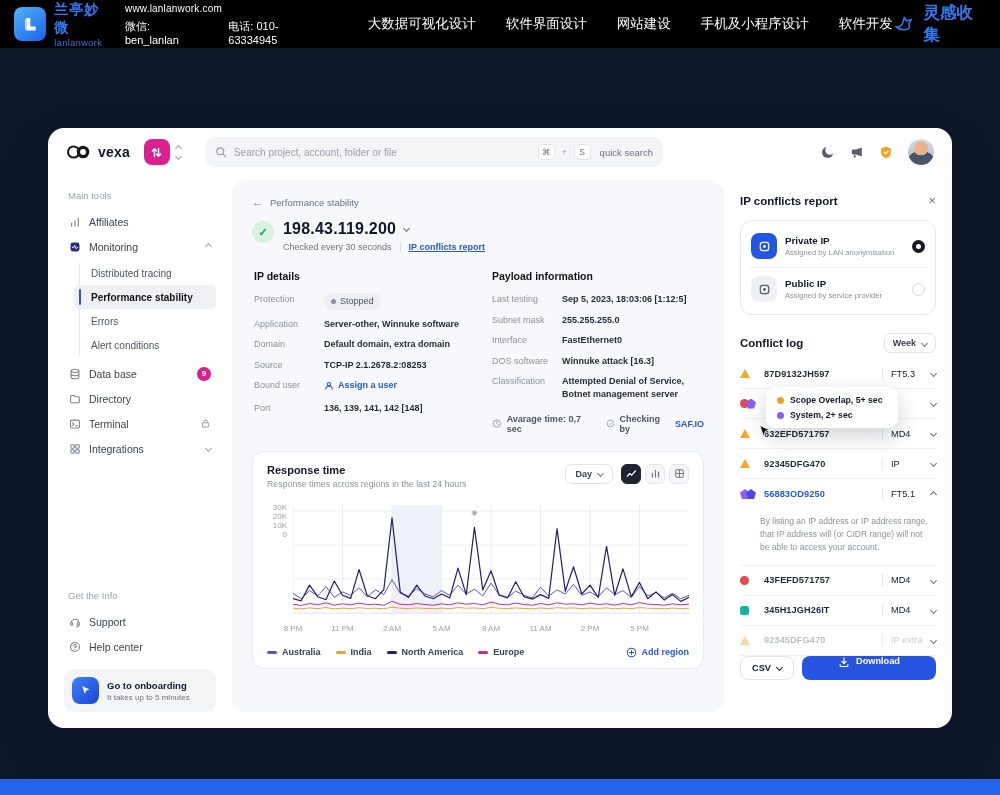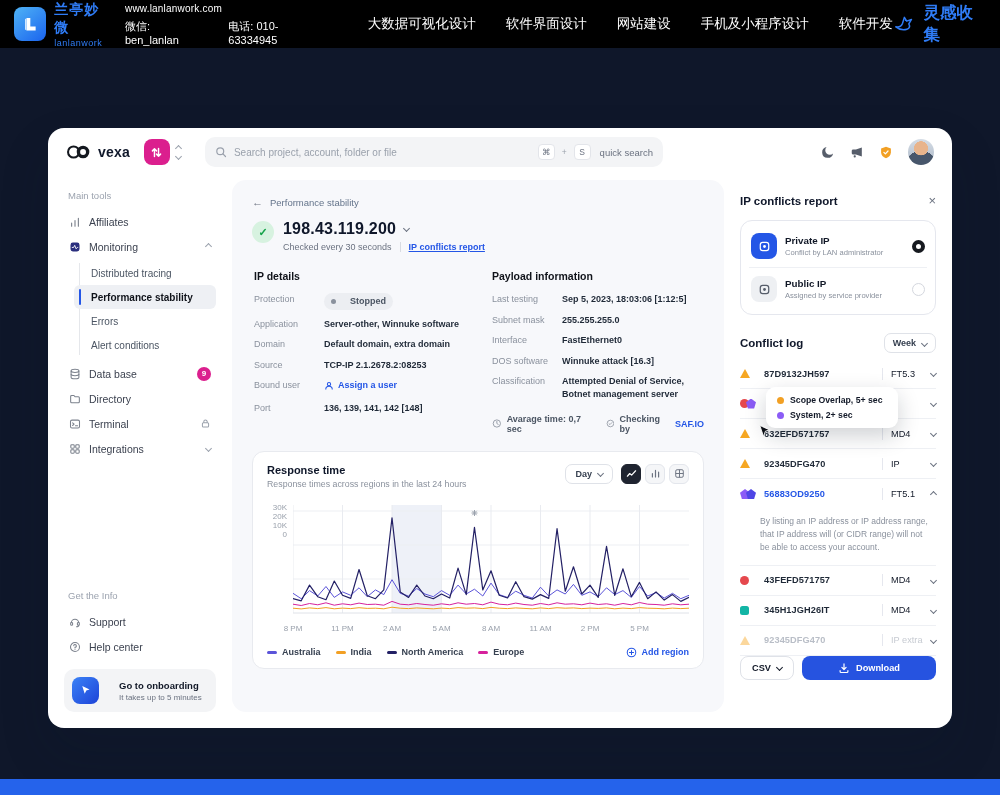--- a/index.html
+++ b/index.html
@@ -54,21 +54,21 @@
   .sitem{display:flex;align-items:center;gap:8px;height:25px;padding:0 5px;border-radius:6px;cursor:pointer;position:relative}
   .sitem .ric{margin-left:auto;color:#9aa1ac;display:flex}
   .si{width:12px;height:12px}
   .badge9{margin-left:auto;width:14px;height:14px;border-radius:50%;background:#db1f8e;color:#fff;font-size:8px;font-weight:700;display:flex;align-items:center;justify-content:center}
   .subtree{margin:2px 0 4px 10px;position:relative}
   .subtree:before{content:"";position:absolute;left:5px;top:2px;bottom:2px;width:1px;background:#e5e7eb}
   .subitem{position:relative;height:24px;display:flex;align-items:center;padding-left:17px;border-radius:6px;color:#4b5563;cursor:pointer;font-size:10px}
   .subitem.active{background:#eef0f4;color:#10131a;font-weight:700}
   .subitem.active:before{content:"";position:absolute;left:5px;top:4px;bottom:4px;width:2px;background:#2456e6;border-radius:2px}
   .sgrow{flex:1}
-  .onb{margin-top:10px;background:#f3f4f6;border-radius:10px;padding:8px;display:flex;gap:20px;align-items:center;cursor:pointer}
+  .onb{margin-top:10px;background:#f3f4f6;border-radius:10px;padding:8px;display:flex;gap:8px;align-items:center;cursor:pointer}
   .onbtile{width:27px;height:27px;border-radius:8px;background:linear-gradient(135deg,#3b82f6,#1d43d8);display:flex;align-items:center;justify-content:center;flex:0 0 27px}
   .onbt{font-size:9.5px;font-weight:700;color:#111827}
   .onbs{font-size:8px;color:#6b7280;margin-top:2px}
 
   
   .center{flex:1;background:#f7f8fb;border-radius:14px;padding:16px 20px;overflow:hidden}
   .crumb{display:flex;align-items:center;gap:7px;color:#64748b;font-size:9.5px;cursor:pointer}
   .crumb .ar{font-size:11px;color:#6b7280}
   .iphead{display:flex;gap:9px;margin-top:12px}
   .checkball{width:22px;height:22px;border-radius:50%;background:#d7f2e0;color:#15a34a;font-size:11px;font-weight:700;display:flex;align-items:center;justify-content:center;margin-top:1px}
@@ -78,21 +78,21 @@
   .ipsub{display:flex;align-items:center;gap:8px;font-size:9px;color:#6b7280;margin-top:4px}
   .vd{width:1px;height:10px;background:#d8dbe2}
   a.link{color:#2456e6;text-decoration:none;font-weight:600;cursor:pointer}
   a.u{text-decoration:underline}
   .cols{display:flex;gap:26px;margin-top:18px;padding-left:2px}
   .col{flex:1;min-width:0}
   .col h4{font-size:10.5px;color:#10131a;font-weight:800;margin-bottom:11px}
   .drow{display:flex;font-size:9px;margin-bottom:8px;line-height:1.4}
   .dl{width:70px;flex:0 0 70px;color:#8a919d}
   .dv{color:#1f2937;font-weight:600}
-  .pbadge{display:inline-flex;align-items:center;gap:14px;background:#eceef2;border-radius:9px;padding:2px 7px;color:#4b5563;font-weight:700}
+  .pbadge{display:inline-flex;align-items:center;gap:4px;background:#eceef2;border-radius:9px;padding:2px 7px;color:#4b5563;font-weight:400}
   .pbadge .dot{width:5px;height:5px;border-radius:50%;background:#8a919d}
   .aslink{display:inline-flex;align-items:center;gap:4px}
   .pfoot{display:flex;gap:18px;margin-top:13px;font-size:9px;color:#4b5563;align-items:center;font-weight:600}
   .pfi{display:flex;align-items:center;gap:5px}
 
   
   .chartcard{margin-top:17px;background:#fff;border:1px solid #e8eaef;border-radius:12px;padding:12px 14px 10px}
   .chead{display:flex;align-items:flex-start}
   .chead h4{font-size:11px;font-weight:800;color:#0f172a}
   .csub{font-size:8.8px;color:#8a919d;margin-top:3px}
@@ -139,21 +139,21 @@
   .lid.blue{color:#2456e6}
   .lid.mut{color:#b9bec7}
   .ltagwrap{margin-left:auto;display:flex;align-items:center;gap:8px}
   .lvd{width:1px;height:12px;background:#e5e7ee}
   .ltag{font-size:9.2px;font-weight:400;color:#111827;min-width:32px}
   .ltag.mut{color:#c7cbd2}
   .lrow .chv{color:#6b7280;flex:0 0 auto}
   .ldesc{font-size:8.5px;color:#8a919d;line-height:1.55;padding:6px 4px 10px 20px;border-bottom:1px solid #eef0f4}
   .lfoot{display:flex;gap:8px;}
   .csvbtn{display:flex;align-items:center;gap:6px;border:1px solid #dfe2e8;border-radius:8px;background:#fff;padding:6px 11px;font-size:9.2px;color:#111827;font-weight:700;cursor:pointer}
-  .dlbtn{flex:1;display:flex;align-items:center;justify-content:center;gap:6px;background:#2653e0;border:none;border-radius:8px;color:#fff;font-size:9.2px;font-weight:700;cursor:pointer}
+  .dlbtn{flex:1;display:flex;align-items:flex-start;justify-content:center;gap:6px;background:#2653e0;border:none;border-radius:8px;color:#fff;font-size:9.2px;font-weight:700;cursor:pointer}
 
   
   .tri{width:0;height:0;border-left:5px solid transparent;border-right:5px solid transparent;border-bottom:9px solid #f6a723}
   .tri.mut{opacity:.45}
   .dotr{width:9px;height:9px;border-radius:50%;background:#e5484d}
   .sqt{width:9px;height:9px;border-radius:2.5px;background:#12b5a5}
   .pent{width:10px;height:10px;background:#8b5cf6;clip-path:polygon(50% 0,100% 38%,81% 100%,19% 100%,0 38%)}
   .pent.ind{background:#4f46e5}
   .multi{position:relative;width:17px;height:12px}
   .multi>*{position:absolute;top:1px}
@@ -585,21 +585,21 @@
       <div class="optcard">
         <div class="opt">
           <span class="opticon blue">
                 <svg width="13" height="13" viewBox="0 0 16 16" fill="none" stroke="#fff" stroke-width="1.5">
                   <rect x="2.8" y="2.8" width="10.4" height="10.4" rx="3"></rect>
                   <circle cx="8" cy="8" r="1.7" fill="#fff" stroke="none"></circle>
                 </svg>
               </span>
           <span>
             <span class="optname" style="display:block">Private IP</span>
-            <span class="optdesc" style="display:block">Conflict by LAN administrator</span>
+            <span class="optdesc" style="display:block">Assigned by LAN anonymisation</span>
           </span>
           <span class="radio on"></span>
         </div>
         <div class="optdiv"></div>
         <div class="opt">
           <span class="opticon gray">
                 <svg width="13" height="13" viewBox="0 0 16 16" fill="none" stroke="#565d6a" stroke-width="1.5">
                   <rect x="2.8" y="2.8" width="10.4" height="10.4" rx="3"></rect>
                   <circle cx="8" cy="8" r="1.7" fill="#565d6a" stroke="none"></circle>
                 </svg>

